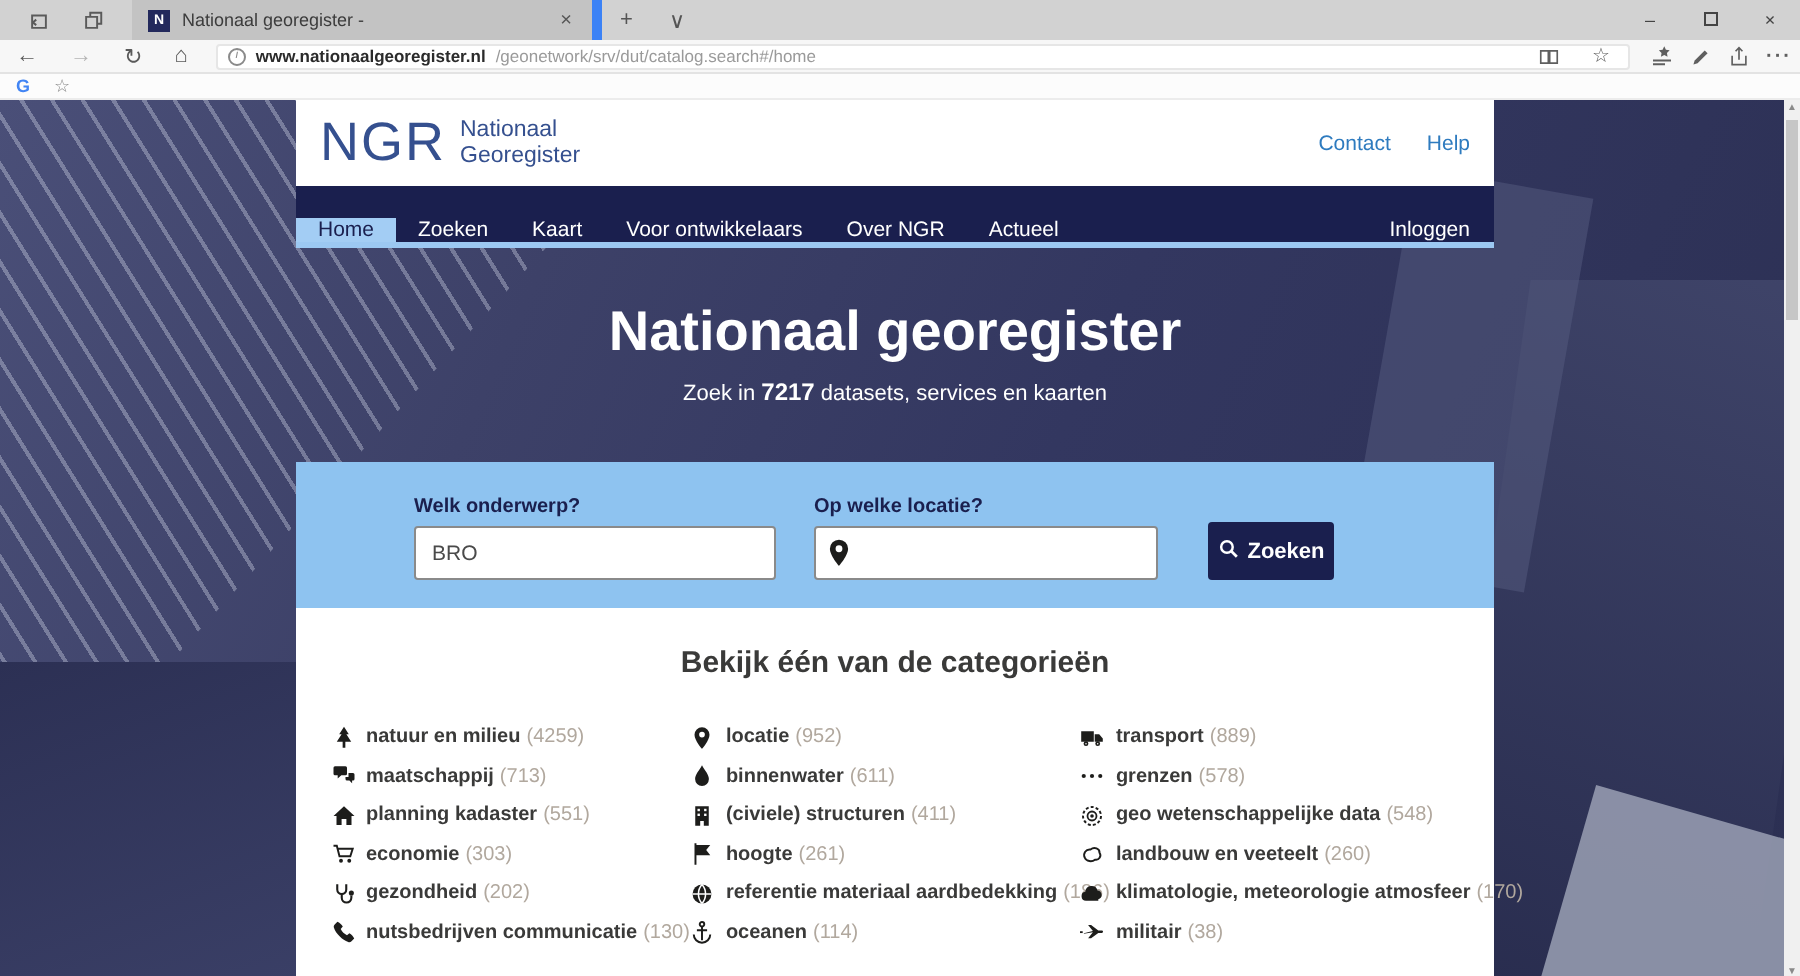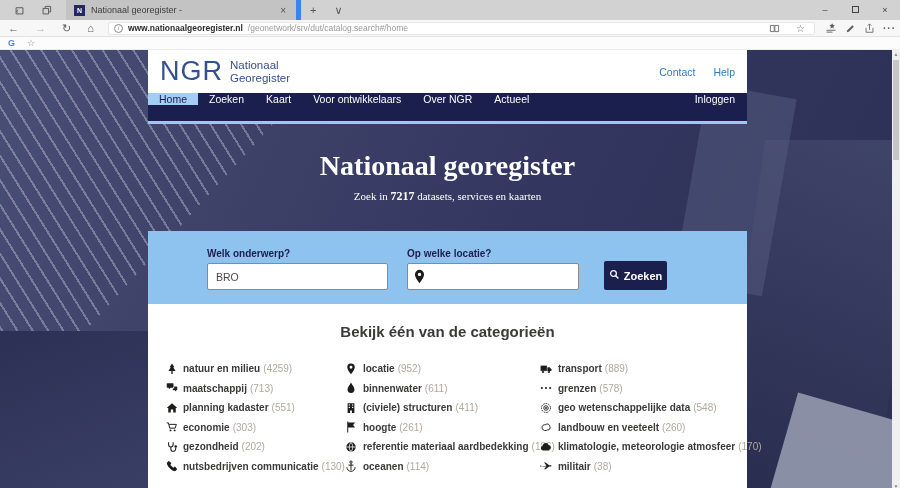--- a/index.html
+++ b/index.html
@@ -61,28 +61,28 @@
 
   
   .site-header { height:43px; background:#ffffff; display:flex; align-items:center; padding:0 12px; }
   .logo { display:flex; align-items:center; gap:7px; }
   .logo-acronym { font-size:27px; color:#35508f; letter-spacing:1px; line-height:1; }
   .logo-text { font-size:11.5px; color:#35508f; line-height:1.08; }
   .header-links { margin-left:auto; display:flex; gap:18px; font-size:10.5px; }
   .header-links a { color:#2e7bbf; text-decoration:none; }
 
   
-  .mainnav { height:31px; background:#1a1f4e; border-bottom:3px solid #9cc8f2; display:flex; align-items:flex-start; }
+  .mainnav { height:31px; background:#1a1f4e; border-bottom:3px solid #9cc8f2; display:flex; align-items:flex-end; }
   .nav-items { display:flex; }
   .nav-item { display:flex; align-items:center; padding:0 11px; color:#ffffff; font-size:10.5px; }
   .nav-item.active { background:#a3cdf4; color:#1a1f4e; }
   .nav-login { margin-left:auto; display:flex; align-items:center; padding:0 12px; color:#ffffff; font-size:10.5px; }
 
   
-  .hero { height:107px; text-align:center; color:#ffffff;font-family:Liberation Serif, serif; }
+  .hero { height:107px; text-align:center; color:#ffffff; }
   .hero-title { padding-top:26px; font-size:28px; font-weight:bold; }
   .hero-sub { margin-top:7px; font-size:11px; }
   .hero-sub b { font-size:12px; }
 
   
   .search-panel { height:73px; background:#8ec3f0; display:flex; padding:17px 0 0 59px; }
   .field { display:flex; flex-direction:column; }
   .field-label { font-size:10px; font-weight:bold; color:#1a1f4e; margin-bottom:4px; }
   .txt-input { height:27px; background:#ffffff; border:1px solid #8a8a8a; border-radius:2px;
     font-size:10.5px; color:#4a4a4a; padding:0 8px; font-family:"Liberation Sans",sans-serif; }

